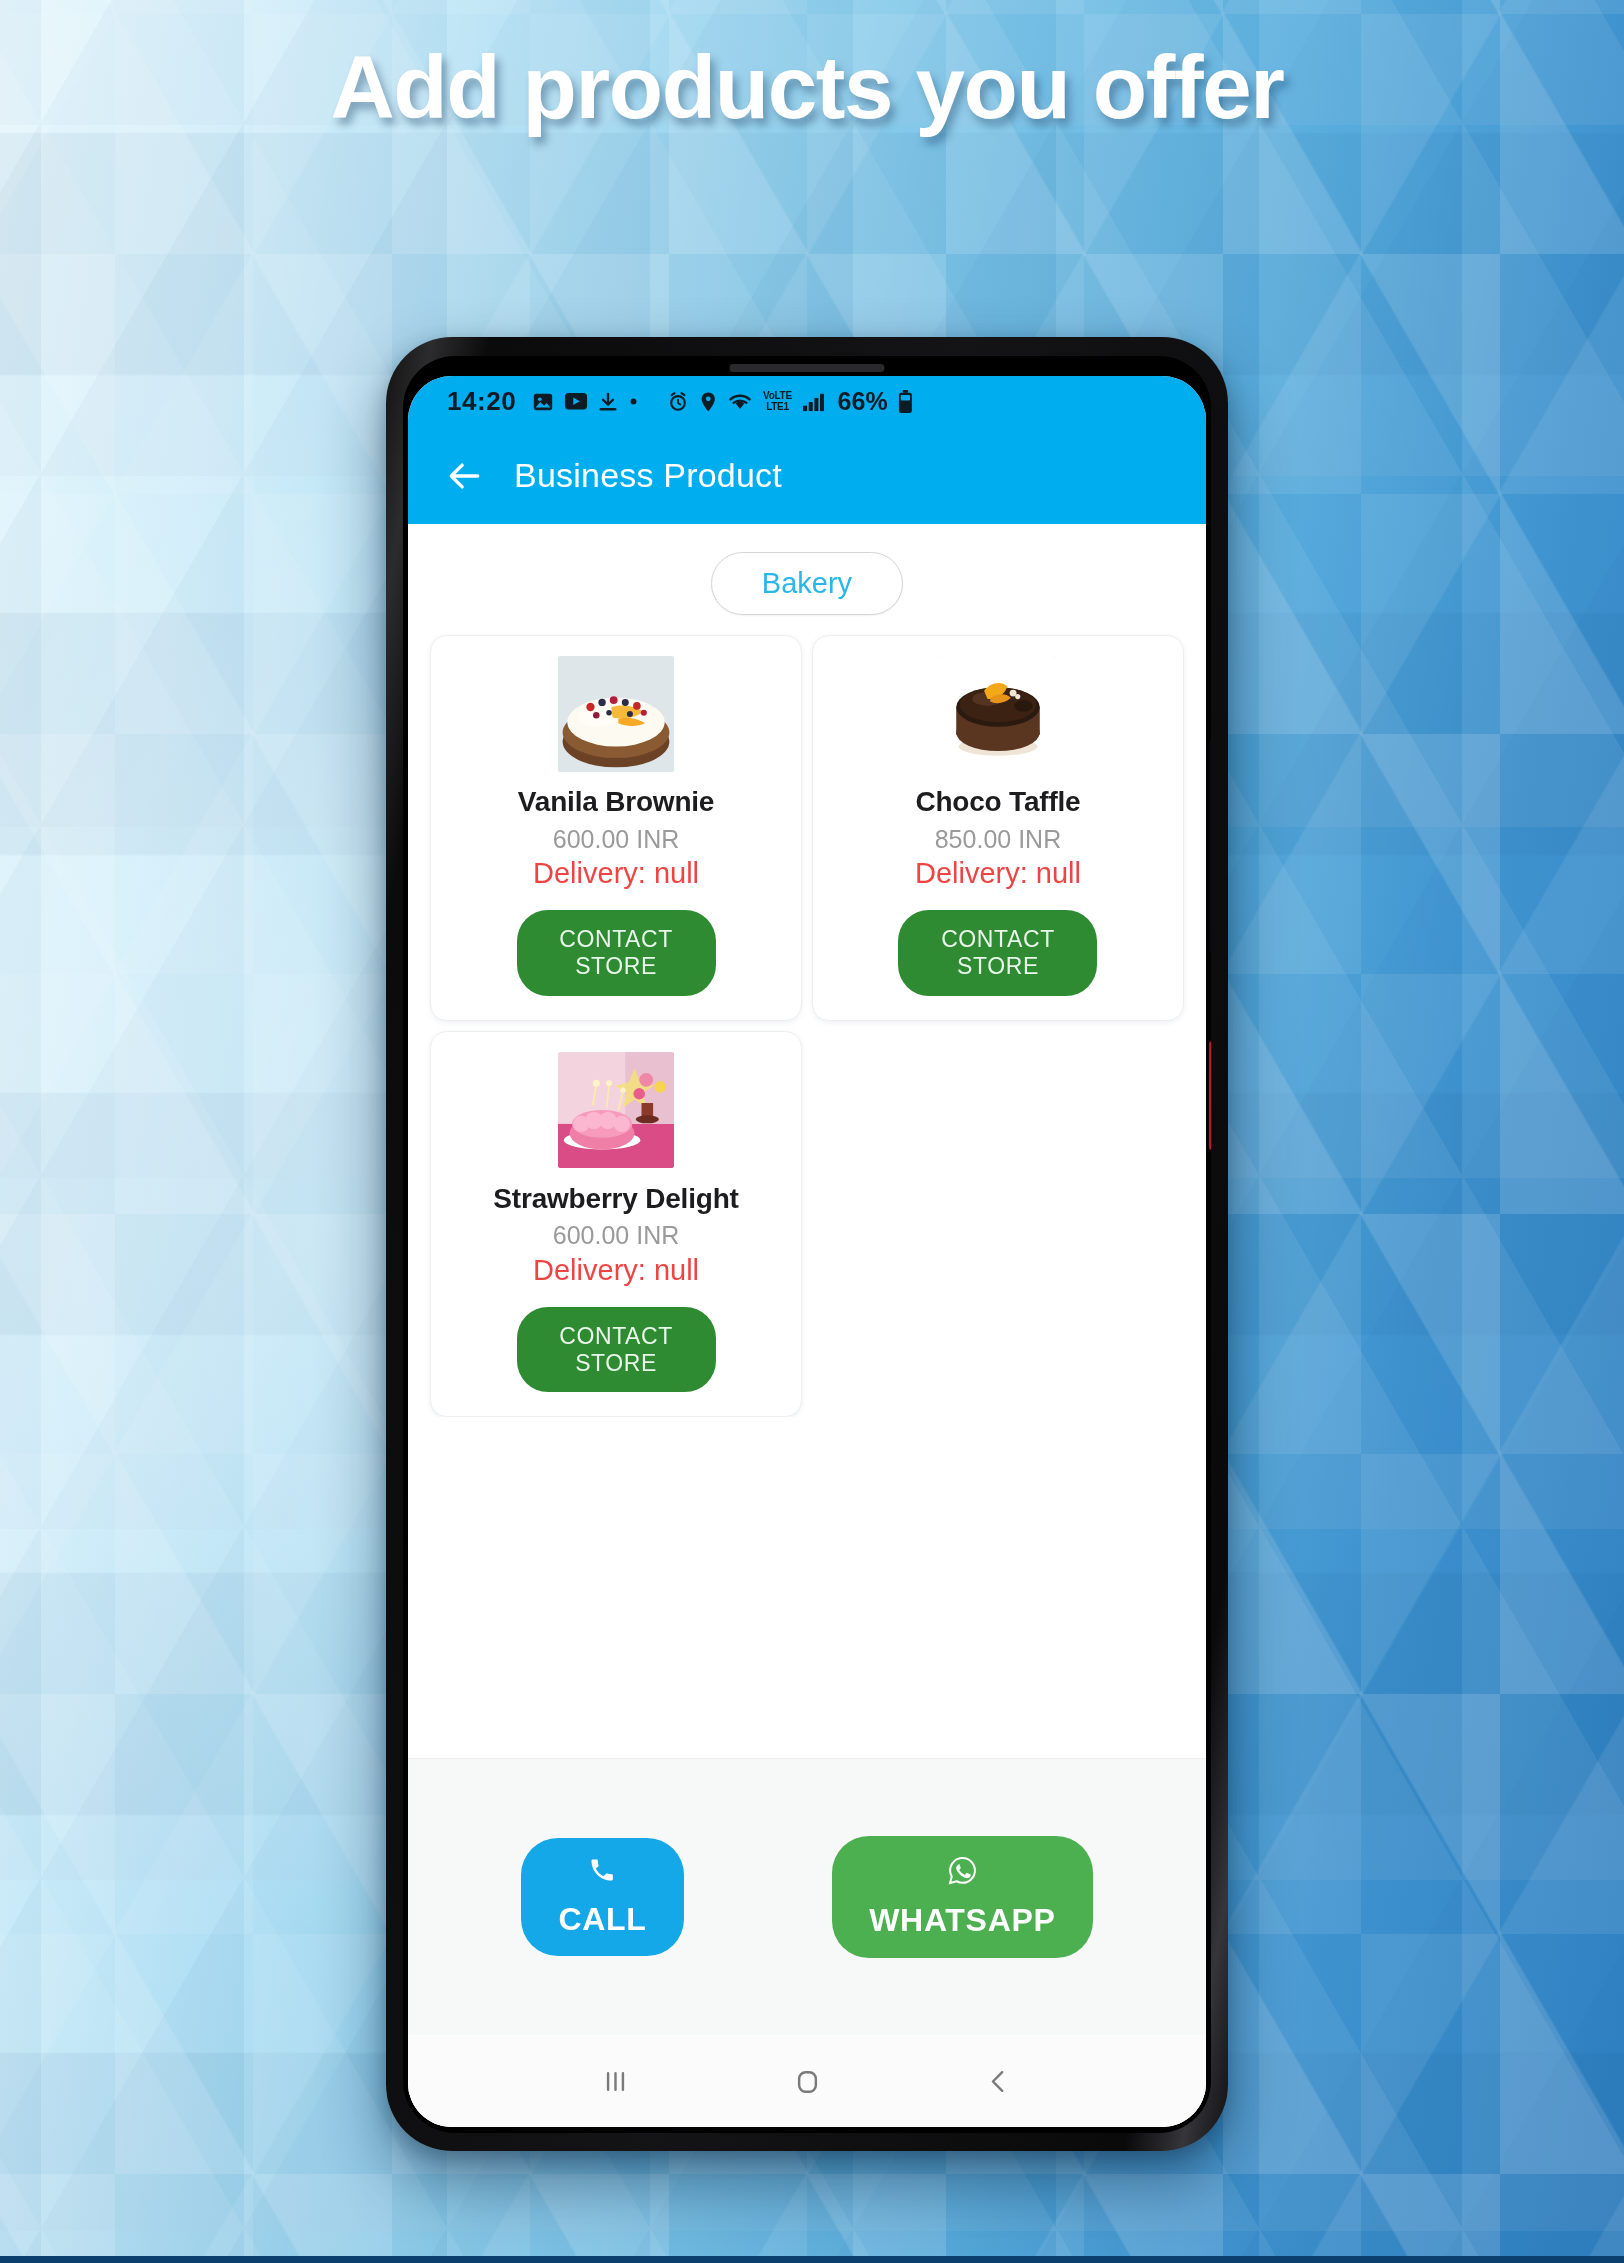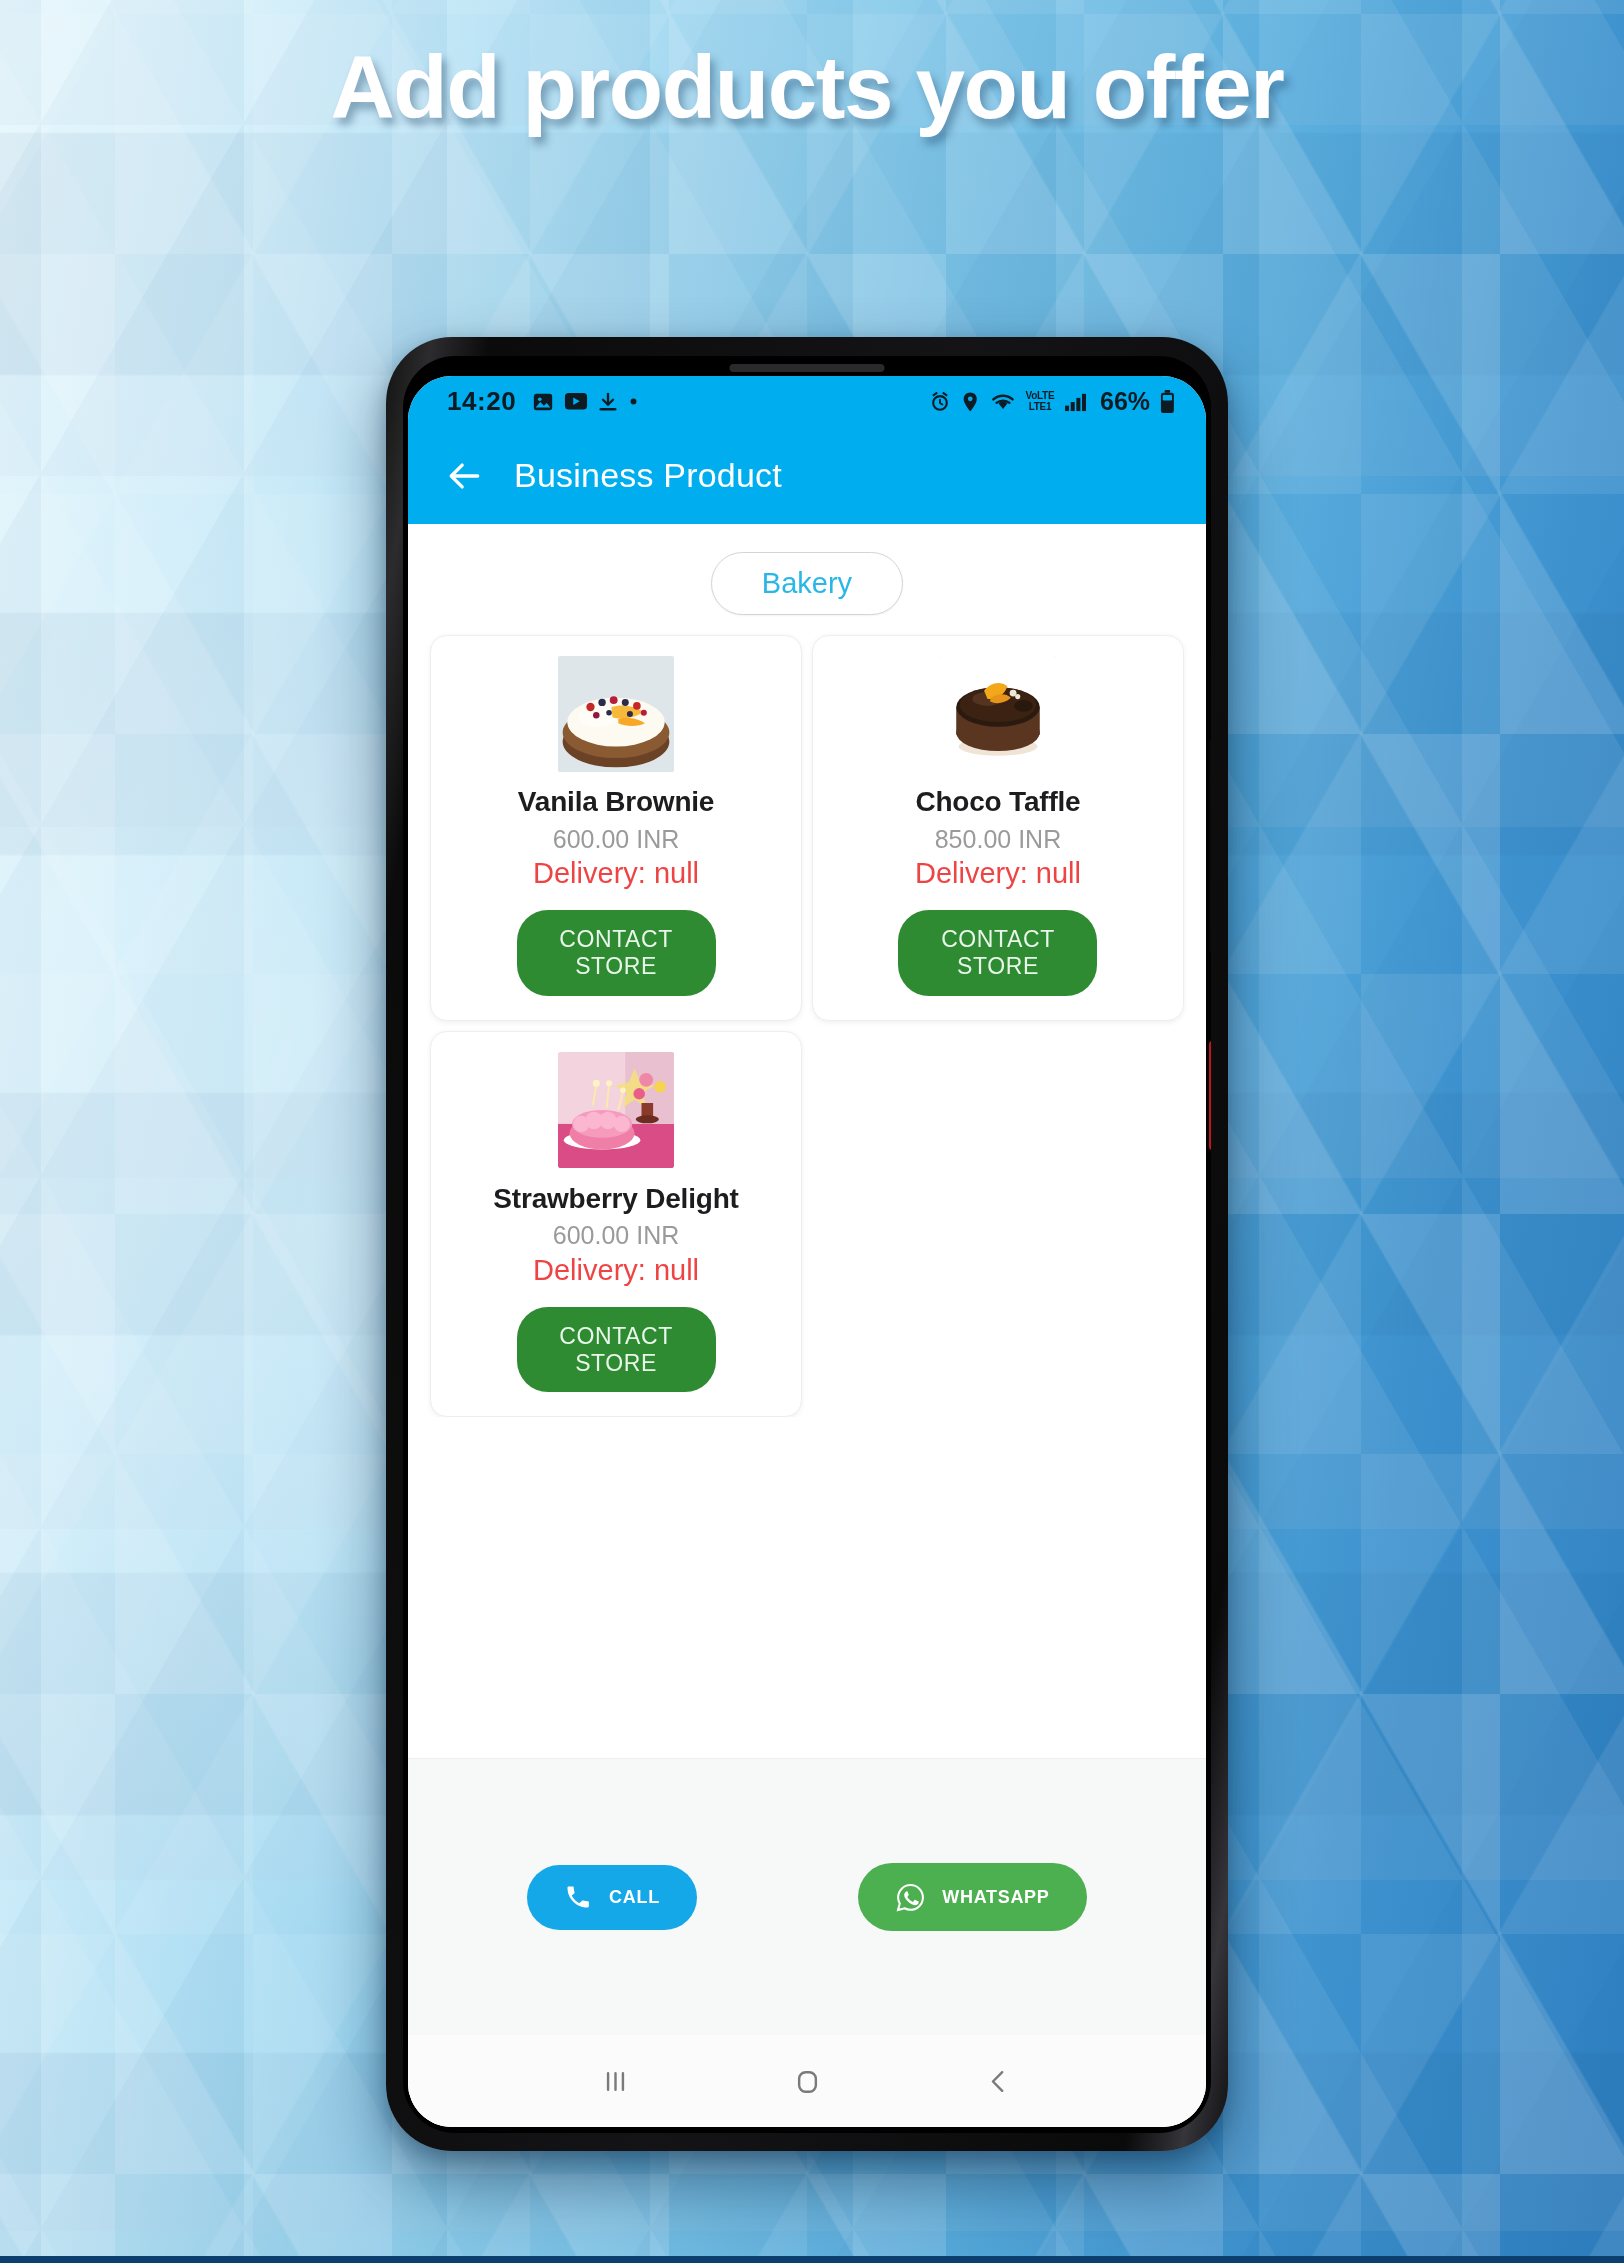--- a/index.html
+++ b/index.html
@@ -121,21 +121,20 @@
   #volume-rocker { top: 383px; height: 214px; background: #08080a; }
   #power-button  { top: 685px; height: 109px; background: linear-gradient(90deg,#b8121d,#e0202c); }
 
   
   #status-bar {
     height: 52px;
     background: #00aeef;
     color: #0d1b24;
     display: flex;
     align-items: center;
-    justify-content: space-between;
     padding: 0 31px 0 39px;
     font-size: 25px;
     font-weight: 600;
     flex: 0 0 auto;
     gap: 28px;
   }
   .sb-left, .sb-right { display: flex; align-items: center; gap: 10px; }
   #status-time { font-size: 26px; letter-spacing: 0.5px; margin-right: 5.5px; }
   .sb-ico { display: inline-flex; align-items: center; }
   .sb-ico svg { display: block; }
@@ -261,26 +260,27 @@
     justify-content: space-around;
     padding: 0 39px;
   }
   .action-btn {
     display: inline-flex;
     align-items: center;
     gap: 16.6px;
     border: none;
     border-radius: 37px;
     color: #ffffff;
-    font-size: 18px;
+    font-size: 32px;
     font-weight: 600;
     letter-spacing: 0.7px;
     padding: 18.5px 37px;
     cursor: pointer;
     font-family: "Liberation Sans", sans-serif;
+    flex-direction: column;
   }
   #call-button { background: #14a8e8; }
   #whatsapp-button { background: #4caf50; }
   .action-btn svg { display: block; }
 
   
   #nav-bar {
     flex: 0 0 auto;
     height: 92px;
     background: #fbfbfb;

